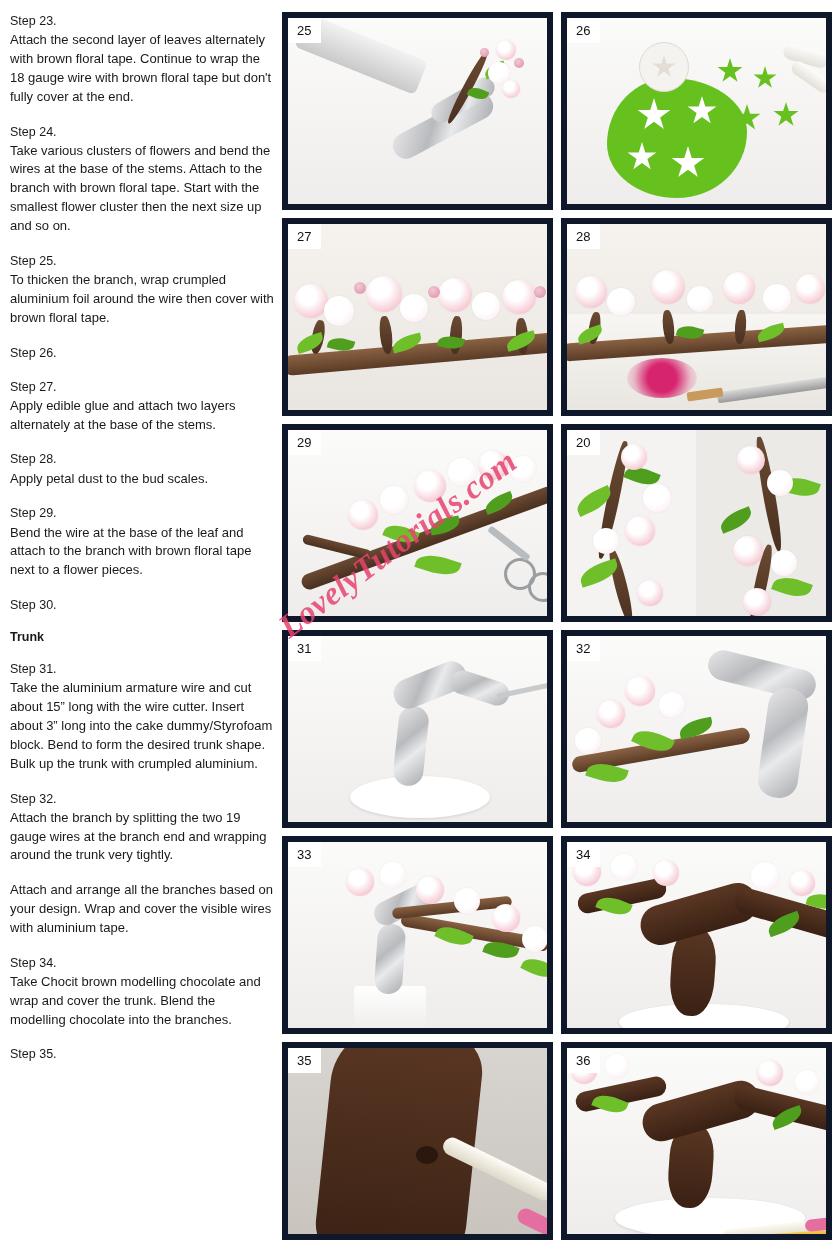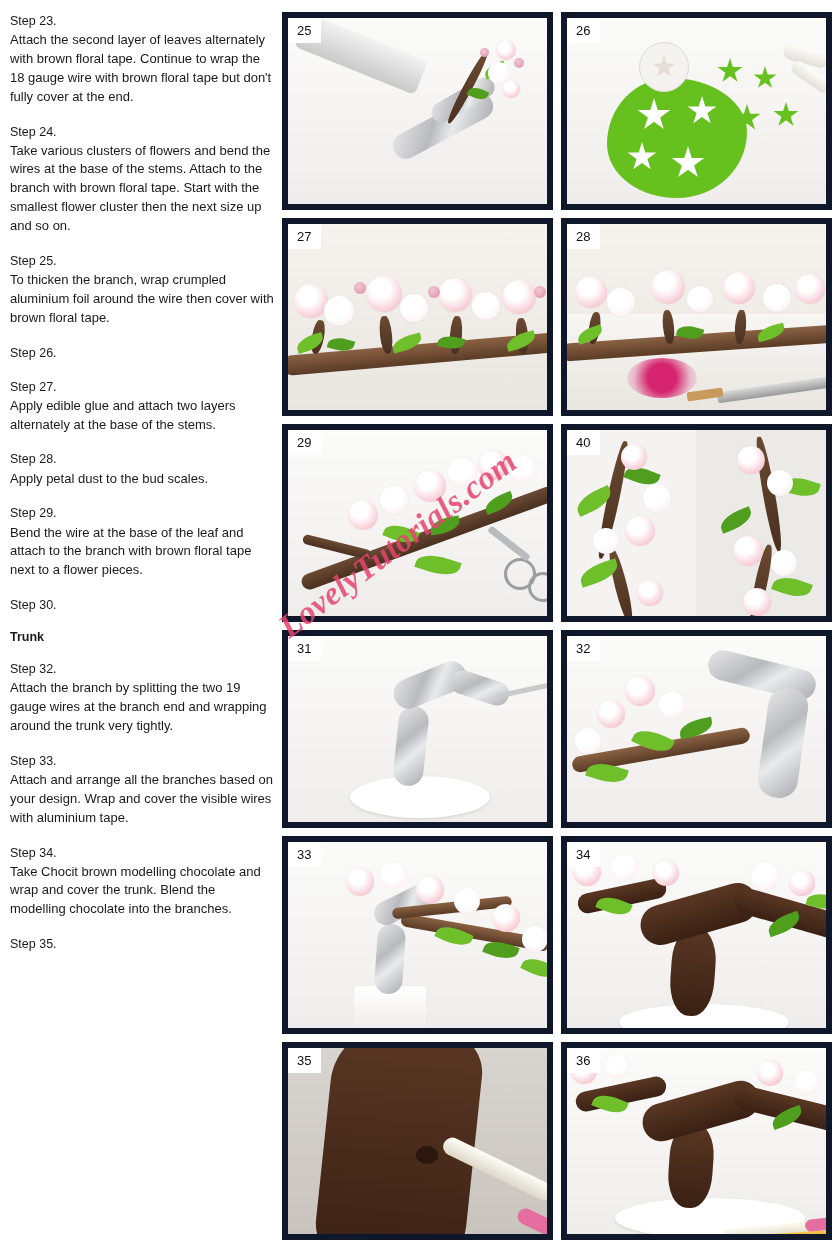--- a/index.html
+++ b/index.html
@@ -254,28 +254,31 @@
       <div class="step-title">Step 29.</div>
       <div class="step-body">Bend the wire at the base of the leaf and attach to the branch with brown floral tape next to a flower pieces.</div>
     </div>
 
     <div class="step">
       <div class="step-title">Step 30.</div>
     </div>
 
     <div class="section-heading">Trunk</div>
 
+    <div class="step">
+      <div class="step-title">Step 31.</div>
+      <div class="step-body">Take the aluminium armature wire and cut about 15” long with the wire cutter. Insert about 3” long into the cake dummy/Styrofoam block. Bend to form the desired trunk shape. Bulk up the trunk with crumpled aluminium.</div>
+    </div>
 
     <div class="step">
       <div class="step-title">Step 32.</div>
       <div class="step-body">Attach the branch by splitting the two 19 gauge wires at the branch end and wrapping around the trunk very tightly.</div>
     </div>
 
     <div class="step">
-      <div class="step-title">Step 33.</div>
       <div class="step-body">Attach and arrange all the branches based on your design. Wrap and cover the visible wires with aluminium tape.</div>
     </div>
 
     <div class="step">
       <div class="step-title">Step 34.</div>
       <div class="step-body">Take Chocit brown modelling chocolate and wrap and cover the trunk. Blend the modelling chocolate into the branches.</div>
     </div>
 
     <div class="step">
       <div class="step-title">Step 35.</div>
@@ -409,21 +412,21 @@
         <div class="branch" style="left:188px;top:114px;width:12px;height:80px;transform:rotate(12deg);"></div>
         <div class="leaf" style="left:214px;top:48px;width:38px;height:18px;transform:rotate(18deg);"></div>
         <div class="leaf dark" style="left:152px;top:82px;width:34px;height:16px;transform:rotate(-22deg);"></div>
         <div class="leaf" style="left:206px;top:148px;width:38px;height:18px;transform:rotate(20deg);"></div>
         <div class="flower" style="left:170px;top:16px;width:28px;height:28px;"></div>
         <div class="flower w" style="left:200px;top:40px;width:26px;height:26px;"></div>
         <div class="flower" style="left:166px;top:106px;width:30px;height:30px;"></div>
         <div class="flower w" style="left:204px;top:120px;width:26px;height:26px;"></div>
         <div class="flower" style="left:176px;top:158px;width:28px;height:28px;"></div>
       </div>
-      <div class="num">40</div>
+      <div class="num">20</div>
     </div>
 
     <div class="photo">
       <div class="scene bg-white">
         <div class="disc" style="left:62px;top:140px;width:140px;height:42px;border-radius:50%;"></div>
         <div class="foil" style="left:108px;top:70px;width:30px;height:80px;border-radius:16px;transform:rotate(6deg);"></div>
         <div class="foil" style="left:104px;top:34px;width:76px;height:30px;border-radius:16px;transform:rotate(-22deg);"></div>
         <div class="foil" style="left:162px;top:40px;width:60px;height:24px;border-radius:14px;transform:rotate(18deg);"></div>
         <div class="wire" style="left:208px;top:52px;width:56px;height:5px;transform:rotate(-12deg);"></div>
       </div>

